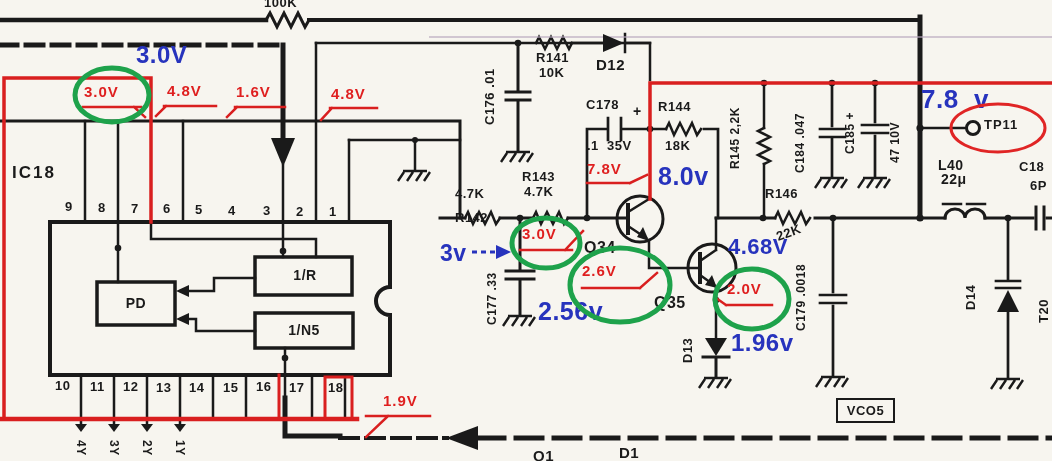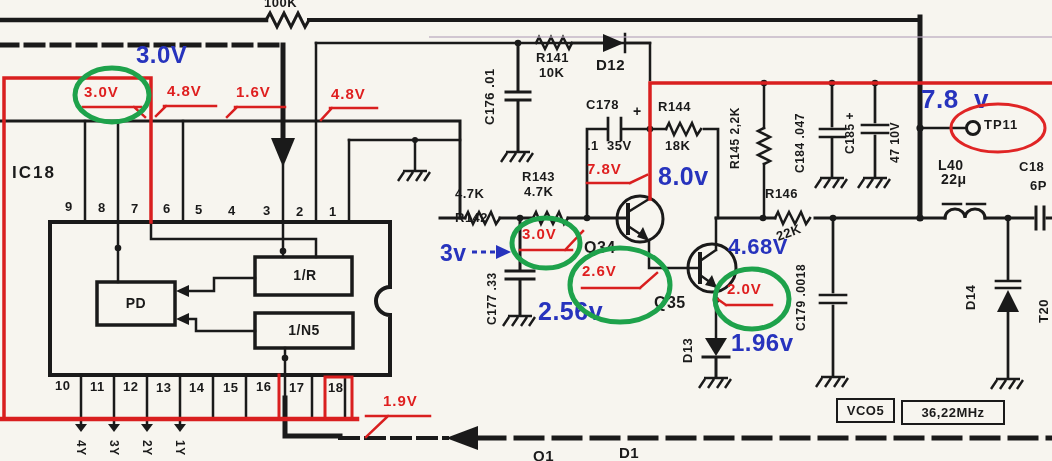--- a/index.html
+++ b/index.html
@@ -231,21 +231,20 @@
 <div class="lb vert" style="left:844px;top:103px;height:60px;font-size:12px;">C185 +</div>
 <div class="lb vert" style="left:889px;top:105px;height:74px;font-size:12px;">47 10V</div>
 <div class="lb" style="left:938px;top:158px;font-size:14px;">L40</div>
 <div class="lb" style="left:941px;top:172px;font-size:14px;">22μ</div>
 <div class="lb" style="left:1019px;top:160px;">C18</div>
 <div class="lb" style="left:1030px;top:179px;">6P</div>
 <div class="lb vert" style="left:964px;top:274px;height:46px;">D14</div>
 <div class="lb vert" style="left:1037px;top:292px;height:38px;">T20</div>
 <div class="lb" style="left:984px;top:118px;letter-spacing:1px;">TP11</div>
 <div class="lb cbox bord" style="left:836px;top:398px;width:55px;height:21px;">VCO5</div>
-<div class="lb cbox bord" style="left:901px;top:400px;width:100px;height:21px;">36,22MHz</div>
 <div class="lb" style="left:533px;top:448px;font-size:15px;">Q1</div>
 <div class="lb" style="left:619px;top:445px;font-size:15px;">D1</div>
 
 <div class="lb red" style="left:84px;top:84px;">3.0V</div>
 <div class="lb red" style="left:167px;top:83px;">4.8V</div>
 <div class="lb red" style="left:236px;top:84px;">1.6V</div>
 <div class="lb red" style="left:331px;top:86px;">4.8V</div>
 <div class="lb red" style="left:587px;top:161px;">7.8V</div>
 <div class="lb red" style="left:522px;top:226px;">3.0V</div>
 <div class="lb red" style="left:582px;top:263px;">2.6V</div>

